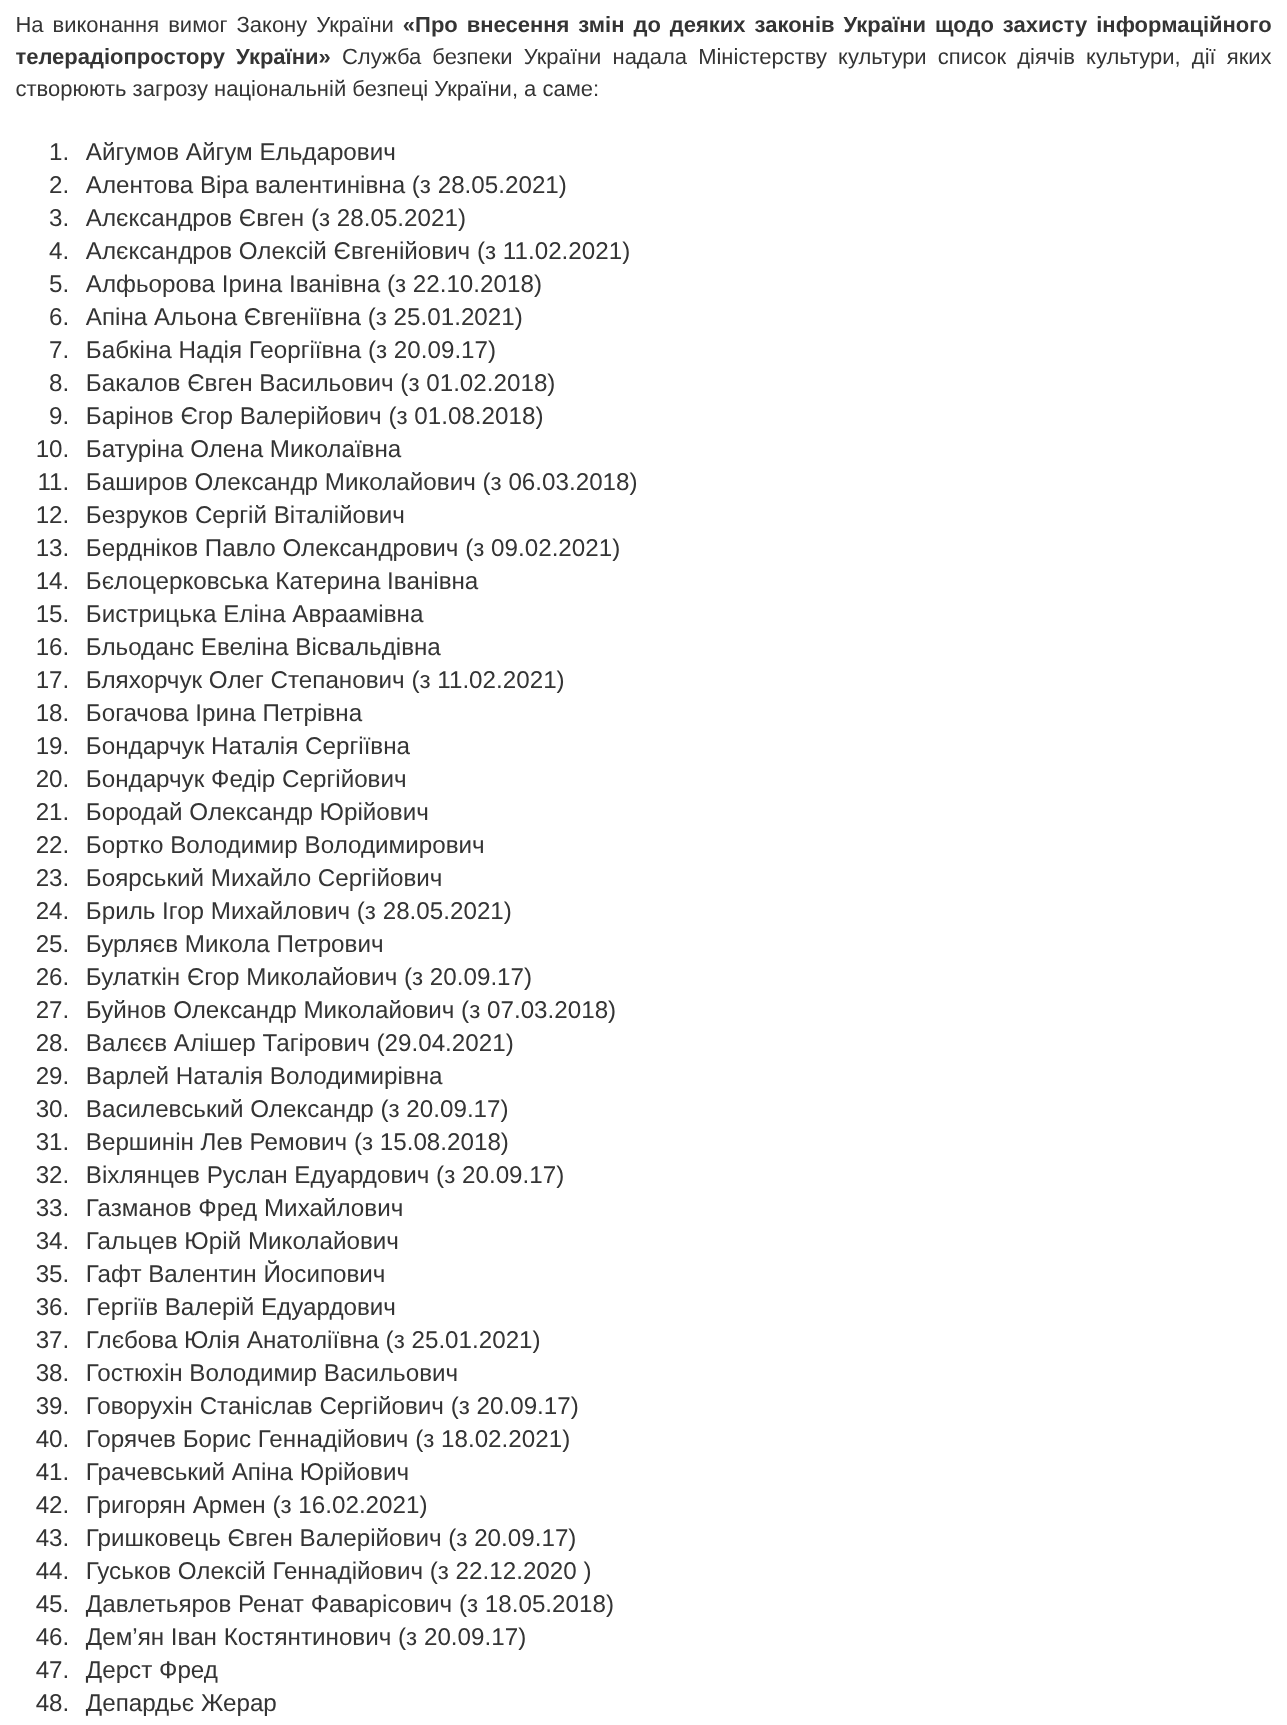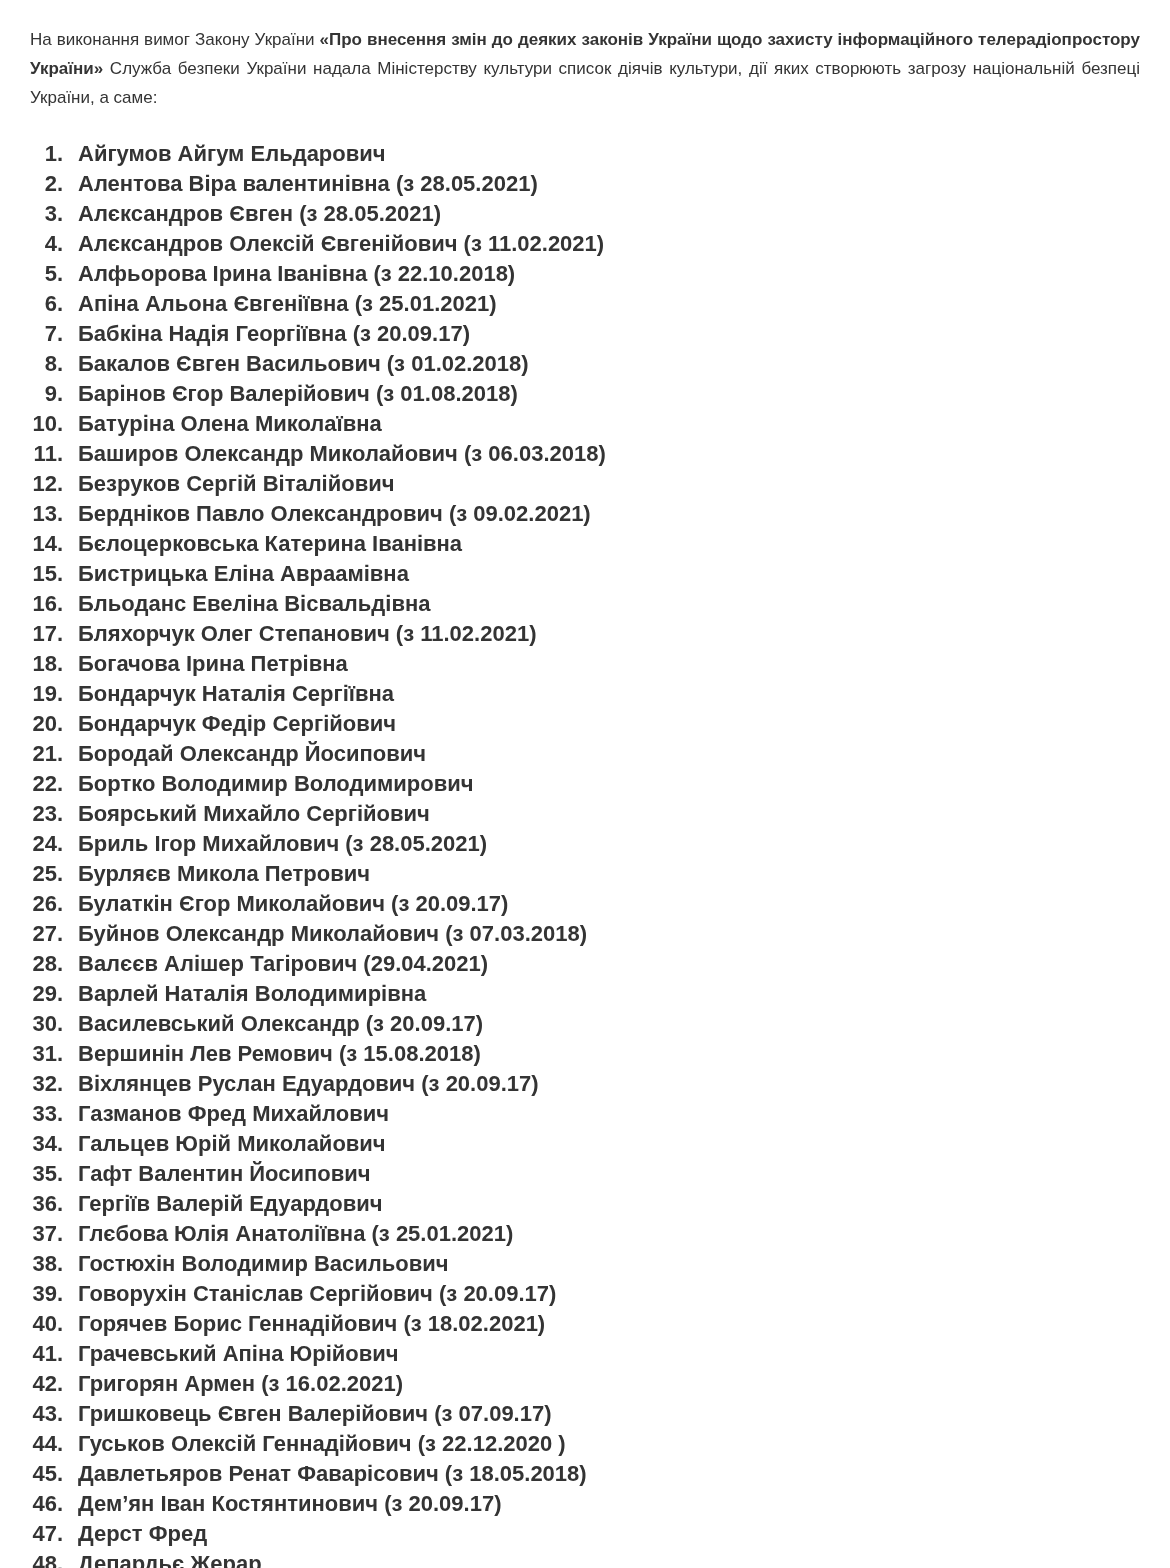--- a/index.html
+++ b/index.html
@@ -8,36 +8,35 @@
   }
   body {
     width: 1170px;
     min-height: 1568px;
     box-sizing: border-box;
     padding: 9px 14px 10px 14px;
     font-family: "Liberation Sans", sans-serif;
     color: #343434;
   }
   .intro {
-    margin: 16px;
-    font-size: 17px;
+    margin: 0;
+    font-size: 20px;
     line-height: 29px;
     text-align: justify;
   }
   .intro strong {
     font-weight: bold;
   }
   .sanctions-list {
     list-style: none;
     margin: 27px 0 0 0;
     padding: 0;
     counter-reset: item;
     font-size: 22px;
     line-height: 30px;
-    font-weight: bold;
   }
   .sanctions-list li {
     counter-increment: item;
     position: relative;
     padding-left: 64px;
   }
   .sanctions-list li::before {
     content: counter(item) ".";
     position: absolute;
     left: 0;
@@ -65,21 +64,21 @@
     <li>Баширов Олександр Миколайович (з 06.03.2018)</li>
     <li>Безруков Сергій Віталійович</li>
     <li>Бердніков Павло Олександрович (з 09.02.2021)</li>
     <li>Бєлоцерковська Катерина Іванівна</li>
     <li>Бистрицька Еліна Авраамівна</li>
     <li>Бльоданс Евеліна Вісвальдівна</li>
     <li>Бляхорчук Олег Степанович (з 11.02.2021)</li>
     <li>Богачова Ірина Петрівна</li>
     <li>Бондарчук Наталія Сергіївна</li>
     <li>Бондарчук Федір Сергійович</li>
-    <li>Бородай Олександр Йосипович</li>
+    <li>Бородай Олександр Юрійович</li>
     <li>Бортко Володимир Володимирович</li>
     <li>Боярський Михайло Сергійович</li>
     <li>Бриль Ігор Михайлович (з 28.05.2021)</li>
     <li>Бурляєв Микола Петрович</li>
     <li>Булаткін Єгор Миколайович (з 20.09.17)</li>
     <li>Буйнов Олександр Миколайович (з 07.03.2018)</li>
     <li>Валєєв Алішер Тагірович (29.04.2021)</li>
     <li>Варлей Наталія Володимирівна</li>
     <li>Василевський Олександр (з 20.09.17)</li>
     <li>Вершинін Лев Ремович (з 15.08.2018)</li>
@@ -87,19 +86,19 @@
     <li>Газманов Фред Михайлович</li>
     <li>Гальцев Юрій Миколайович</li>
     <li>Гафт Валентин Йосипович</li>
     <li>Гергіїв Валерій Едуардович</li>
     <li>Глєбова Юлія Анатоліївна (з 25.01.2021)</li>
     <li>Гостюхін Володимир Васильович</li>
     <li>Говорухін Станіслав Сергійович (з 20.09.17)</li>
     <li>Горячев Борис Геннадійович (з 18.02.2021)</li>
     <li>Грачевський Апіна Юрійович</li>
     <li>Григорян Армен (з 16.02.2021)</li>
-    <li>Гришковець Євген Валерійович (з 07.09.17)</li>
+    <li>Гришковець Євген Валерійович (з 20.09.17)</li>
     <li>Гуськов Олексій Геннадійович (з 22.12.2020 )</li>
     <li>Давлетьяров Ренат Фаварісович (з 18.05.2018)</li>
     <li>Дем’ян Іван Костянтинович (з 20.09.17)</li>
     <li>Дерст Фред</li>
     <li>Депардьє Жерар</li>
   </ol>
 
 </body></html>

